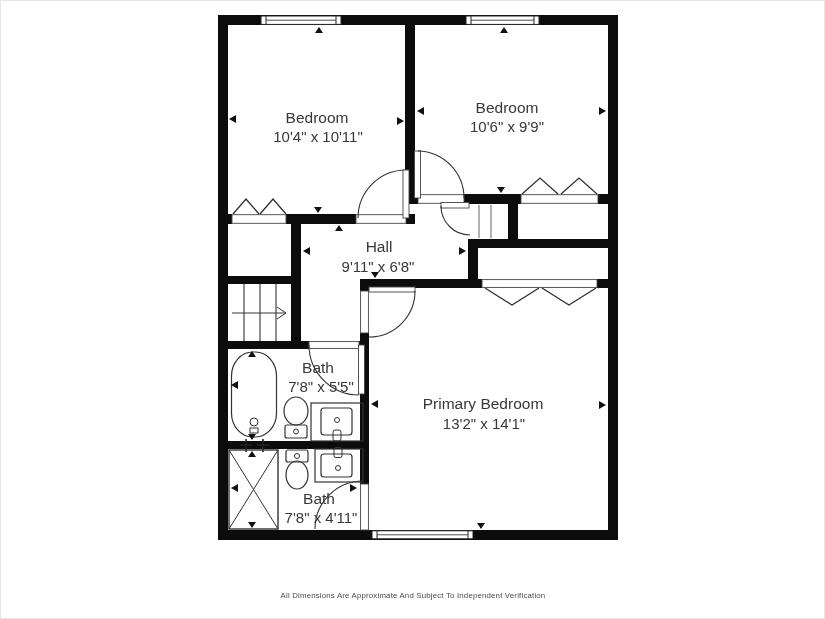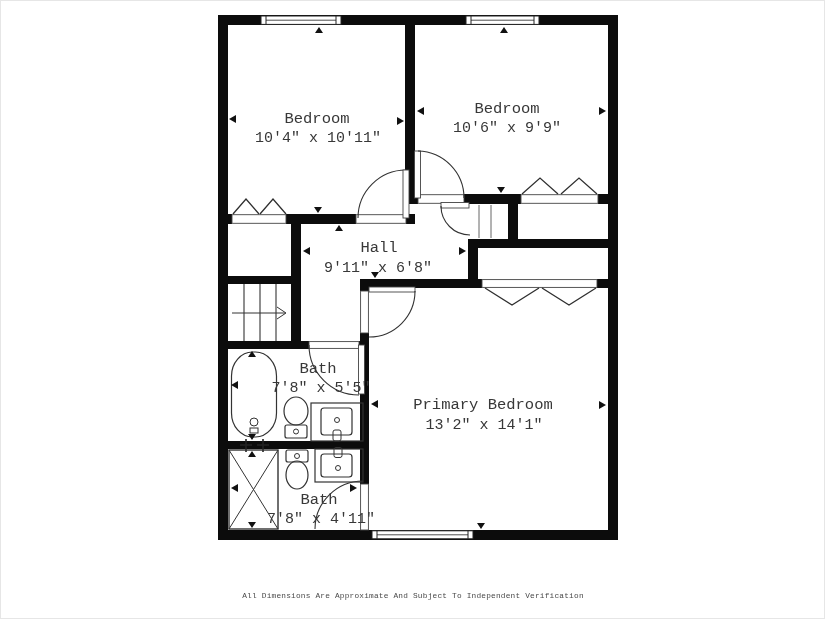--- a/index.html
+++ b/index.html
@@ -1,21 +1,21 @@
 <!DOCTYPE html>
 <html><head>
 <meta charset="utf-8">
 <style>
   html,body{margin:0;padding:0;background:#fff;}
   .page{
     position:relative;
     width:823px;height:617px;
     border:1px solid #e6e6e6;
     background:#ffffff;
-    font-family:Liberation Mono, monospace;
+    font-family:Liberation Sans, sans-serif;
     overflow:hidden;
   }
   svg{display:block;}
   .room-name{font-size:15.5px;fill:#383838;}
   .room-dims{font-size:15px;fill:#383838;}
   .footer-text{font-size:7.8px;fill:#4a4a4a;letter-spacing:.2px;}
   text{text-anchor:middle;}
 </style>
 </head>
 <body>

